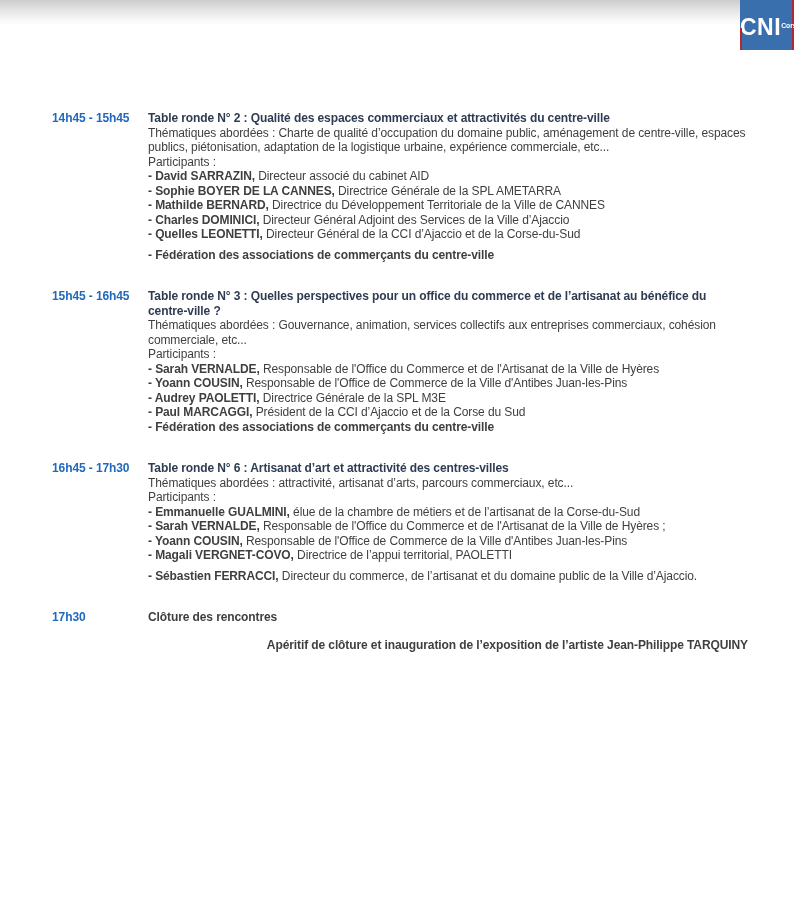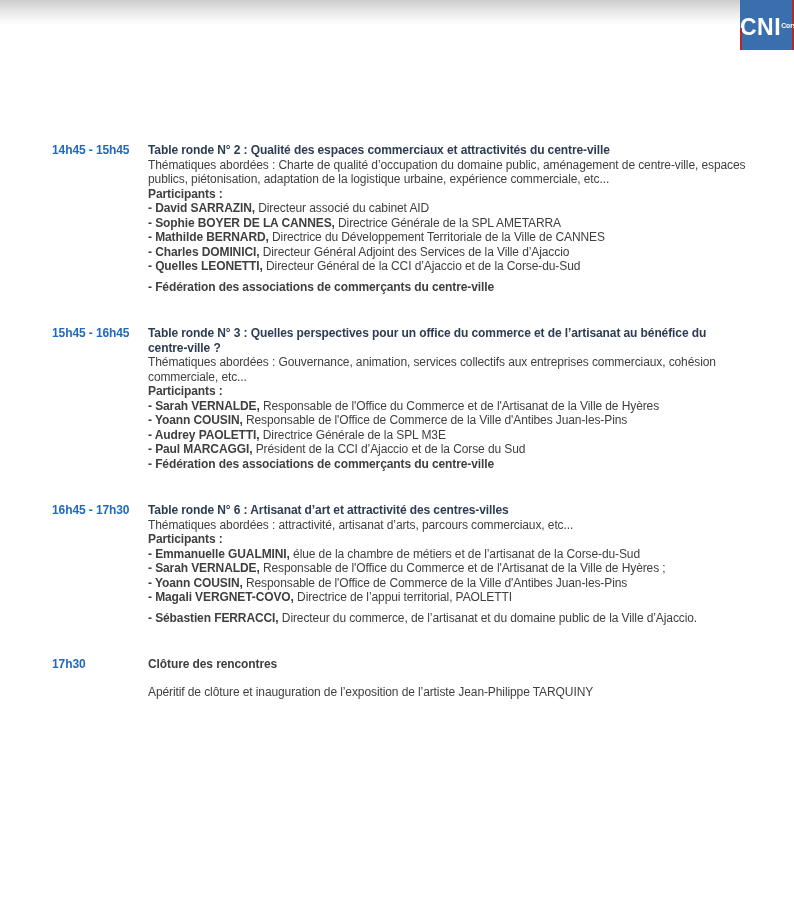--- a/index.html
+++ b/index.html
@@ -47,35 +47,35 @@
     background: repeating-linear-gradient(90deg,
       rgba(255,255,255,0.85) 0 2px, rgba(122,156,196,0.4) 2px 4px,
       rgba(200,80,80,0.8) 4px 5px, rgba(255,255,255,0.85) 5px 8px);
   }
   .content {
     position: absolute; top: 111px; left: 52px; right: 46px;
     font-size: 12px; line-height: 14.5px;
     letter-spacing: -0.1px;
     color: var(--body-gray);
   }
-  .section { display: flex; margin-bottom: 27px; margin-top: 32px; }
+  .section { display: flex; margin-bottom: 27px; }
   .time {
     flex: 0 0 96px;
     font-weight: 700; color: var(--time-blue);
     white-space: nowrap;
   }
   .details { flex: 1; min-width: 0; }
   .title { font-weight: 700; color: var(--title-navy); }
   .title.plain { color: var(--body-gray); }
   .themes { font-weight: 400; }
-  .plabel { font-weight: 700; }
+  .plabel { font-weight: 400; }
   .participant .pname { font-weight: 700; }
   .participant .prole { font-weight: 400; }
   .participant.gap { margin-top: 6px; }
-  .extra { font-weight: 400; }
+  .extra { font-weight: 700; text-align: right; }
   .extra.gap-lg { margin-top: 13px; }
 </style>
 </head>
 <body>
 
 <div class="page">
   <div class="top-gradient"></div>
 
   <div class="logo">
     <div class="logo-acronym">CNI</div>

